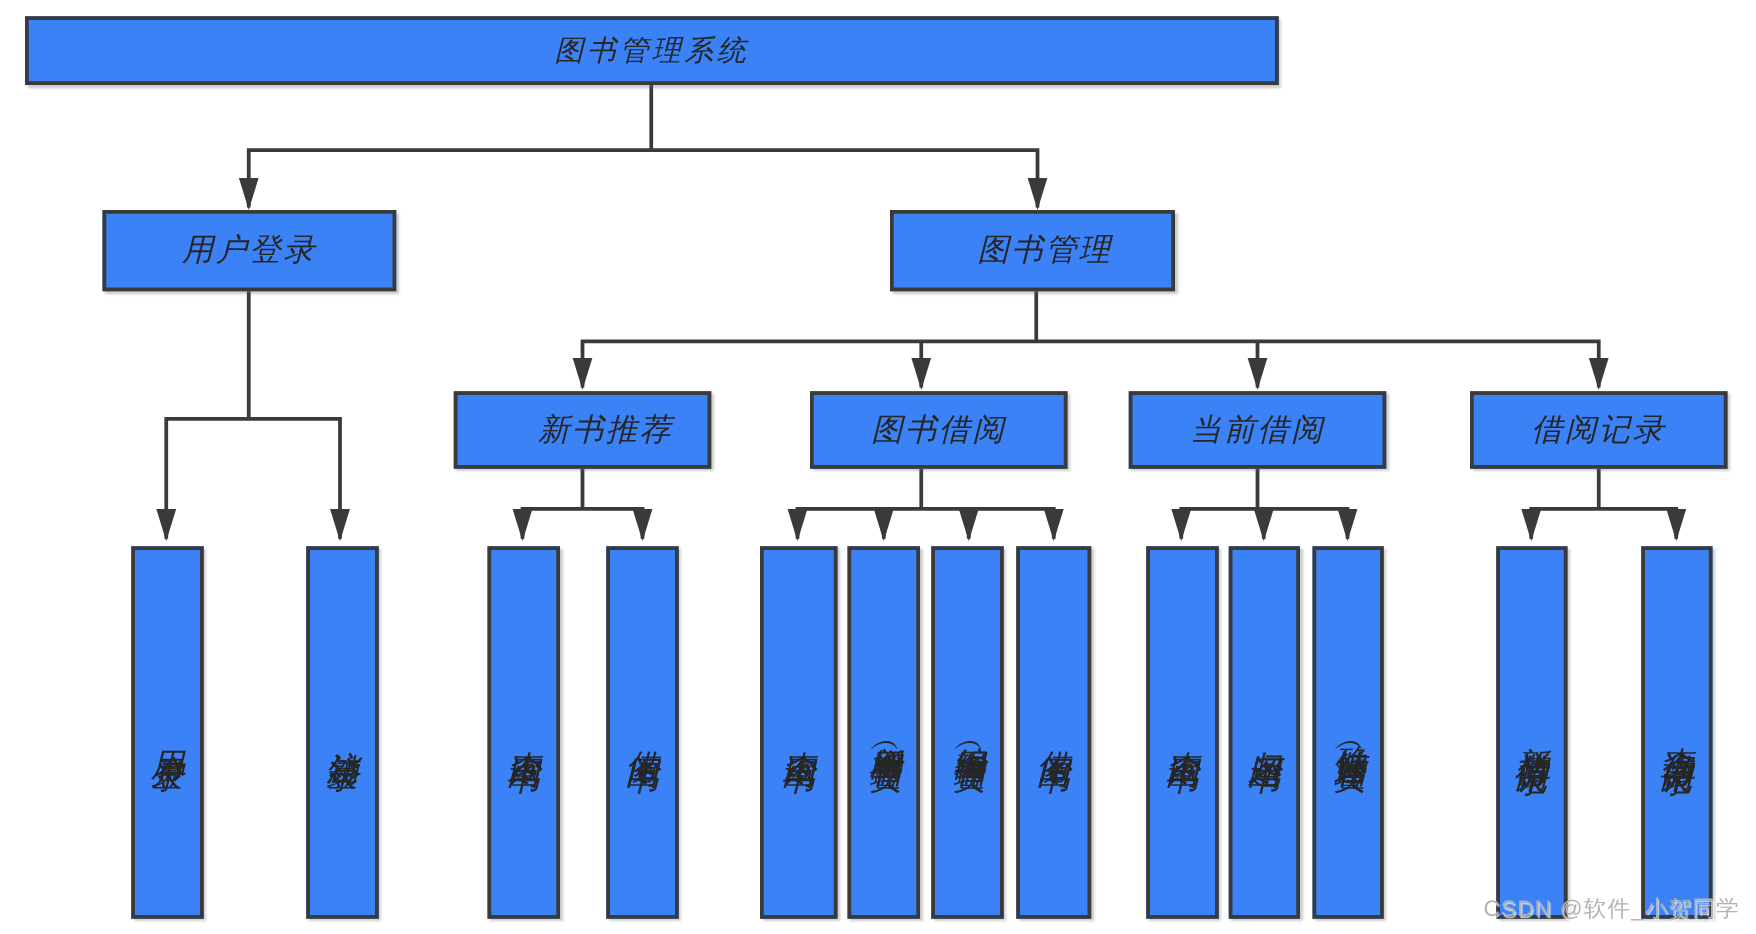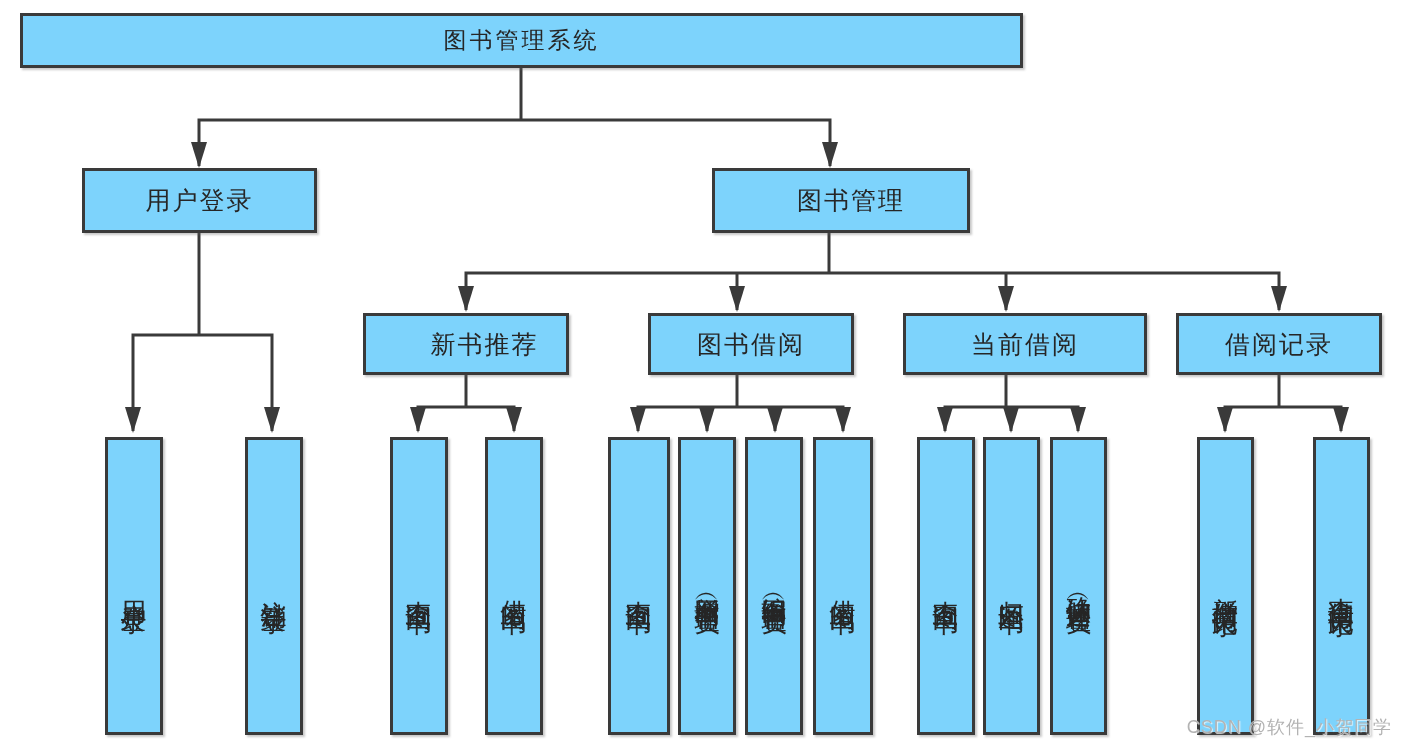--- a/index.html
+++ b/index.html
@@ -4,24 +4,25 @@
 <style>
   html, body { margin:0; padding:0; background:#ffffff; }
   .canvas {
     position:relative; width:1405px; height:747px; overflow:hidden;
     background:#ffffff;
     font-family:"Liberation Sans","DejaVu Sans",sans-serif;
   }
   .connectors { position:absolute; left:0; top:0; z-index:1; }
   .box {
     position:absolute; box-sizing:border-box; z-index:2;
-    background:#7dd3fc; border:3px solid #3a3a3a;
+    background:#3b82f6; border:3px solid #3a3a3a;
     display:flex; align-items:center; justify-content:center;
     color:#262626; line-height:1;
     box-shadow:2px 2px 2px rgba(100,100,100,0.35);
+    font-style:italic;
   }
   .root-label  { font-size:23px; letter-spacing:3px; }
   .hlabel      { font-size:25px; letter-spacing:2px; }
   .vbox {
     writing-mode:vertical-rl; text-orientation:mixed;
     font-size:26px; letter-spacing:3px;
   }
   .vbox.long { font-size:25px; letter-spacing:2px; }
   .watermark {
     position:absolute; right:13px; bottom:8px; z-index:5;
@@ -67,25 +68,25 @@
       <path d="M1011,408 L1011,431" marker-end="url(#arrow)"></path>
 
       <path d="M1279,375 L1279,408"></path>
       <path d="M1225,431 L1225,407 L1341,407 L1341,431" marker-start="url(#arrow)" marker-end="url(#arrow)"></path>
     </g>
   </svg>
 
   <div class="box root-label" style="left:20px; top:13px; width:1003px; height:55px;">图书管理系统</div>
 
   <div class="box hlabel" style="left:82px; top:168px; width:235px; height:65px;">用户登录</div>
-  <div class="box hlabel" style="left:712px; top:168px; width:258px; height:65px;padding-left:20px;">图书管理</div>
+  <div class="box hlabel" style="left:712px; top:168px; width:228px; height:65px;padding-left:20px;">图书管理</div>
 
   <div class="box hlabel" style="left:363px; top:313px; width:206px; height:62px;padding-left:37px;">新书推荐</div>
   <div class="box hlabel" style="left:634px; top:313px; width:206px; height:62px;margin-left:14px;">图书借阅</div>
-  <div class="box hlabel" style="left:903px; top:313px; width:244px; height:62px;">当前借阅</div>
+  <div class="box hlabel" style="left:903px; top:313px; width:206px; height:62px;">当前借阅</div>
   <div class="box hlabel" style="left:1176px; top:313px; width:206px; height:62px;">借阅记录</div>
 
   <div class="box vbox" style="left:105px; top:437px; width:58px; height:298px;">用户登录</div>
   <div class="box vbox" style="left:245px; top:437px; width:58px; height:298px;">注销登录</div>
 
   <div class="box vbox" style="left:390px; top:437px; width:58px; height:298px;">查询图书</div>
   <div class="box vbox" style="left:485px; top:437px; width:58px; height:298px;">借阅图书</div>
 
   <div class="box vbox" style="left:608px; top:437px; width:62px; height:298px;">查询图书</div>
   <div class="box vbox long" style="left:678px; top:437px; width:58px; height:298px;">新增图书（管理员）</div>

